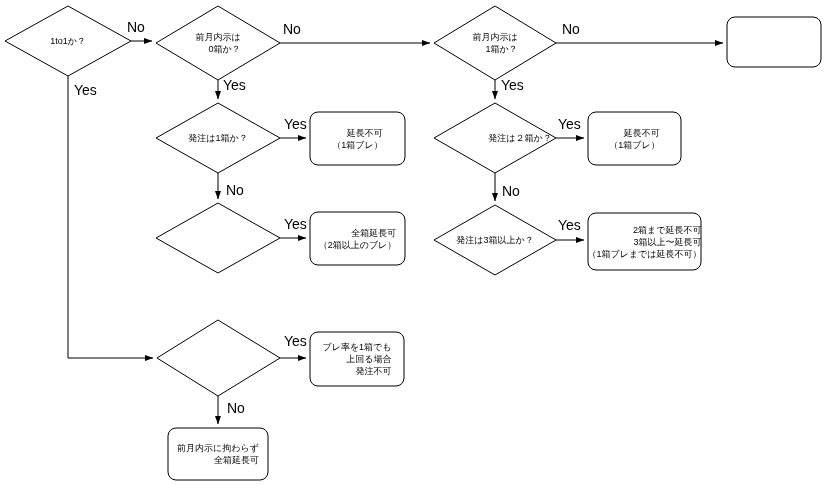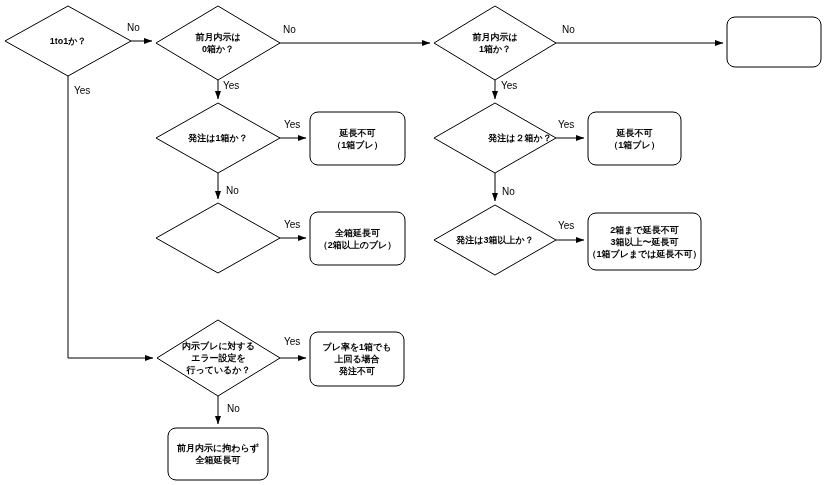--- a/index.html
+++ b/index.html
@@ -22,33 +22,32 @@
     left: 0;
     top: 0;
     width: 834px;
     height: 485px;
   }
   .node-label {
     position: absolute;
     display: flex;
     align-items: center;
     justify-content: center;
-    text-align: center;
+    text-align: right;
     color: #000000;
     font-size: 9px;
     line-height: 12px;
     white-space: pre-line;
     pointer-events: none;
     letter-spacing: 0px;
-    font-weight: bold;
   }
   .edge-label {
     position: absolute;
     color: #000000;
-    font-size: 10px;
+    font-size: 14px;
     line-height: 11px;
     white-space: nowrap;
   }
 </style>
 </head>
 <body>
 
 <div id="flow-root">
 
   <svg id="flow-svg" viewBox="0 0 834 485">
@@ -143,23 +142,20 @@
 
   <div class="node-label" style="left:588px; top:112px; width:93px; height:53px;">延長不可
 （1箱ブレ）</div>
 
   <div class="node-label" style="left:434px; top:205px; width:122px; height:70px;">発注は3箱以上か？</div>
 
   <div class="node-label" style="left:586px; top:213px; width:117px; height:57px;">2箱まで延長不可
 3箱以上〜延長可
 （1箱ブレまでは延長不可）</div>
 
-  <div class="node-label" style="left:157px; top:320px; width:123px; height:76px;">内示ブレに対する
-エラー設定を
-行っているか？</div>
 
   <div class="node-label" style="left:310px; top:332px; width:94px; height:54px;">ブレ率を1箱でも
 上回る場合
 発注不可</div>
 
   <div class="node-label" style="left:168px; top:428px; width:100px; height:52px;">前月内示に拘わらず
 全箱延長可</div>
 
   <div class="edge-label" style="left:127px; top:22px;">No</div>
 

